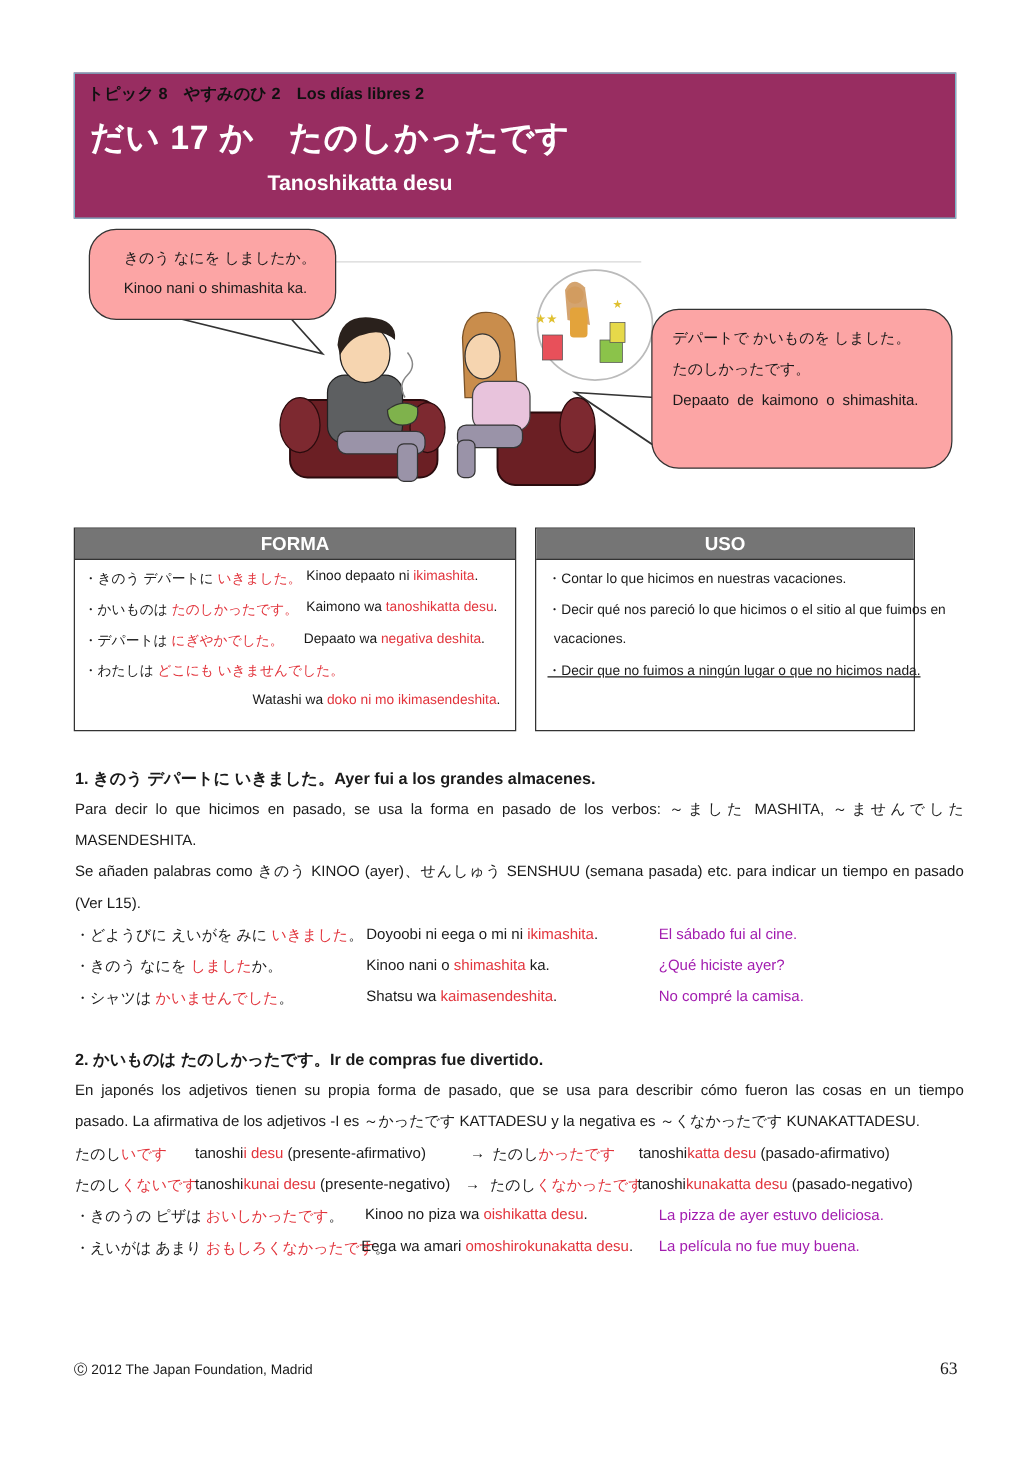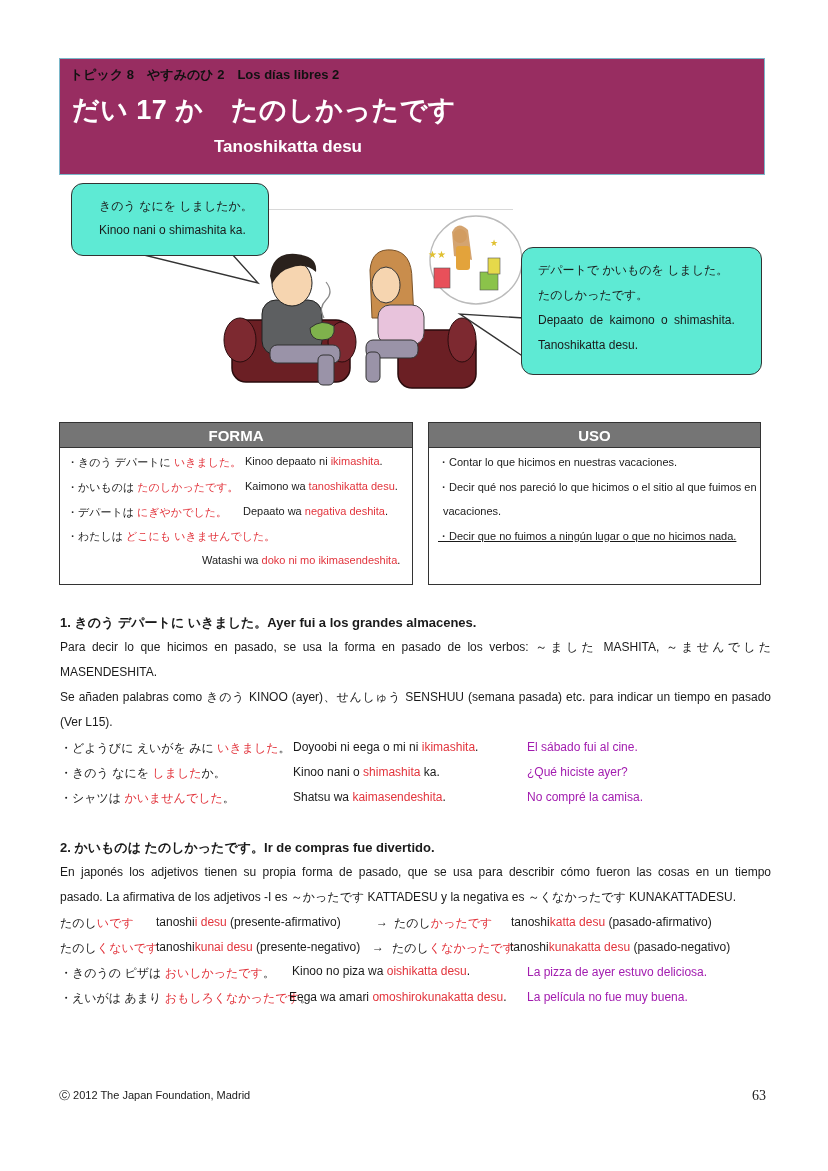--- a/index.html
+++ b/index.html
@@ -7,32 +7,32 @@
   .abs{position:absolute;}
   .red{color:#e2343c;}
   .blue{color:#a21caf;}
   
   .header{left:59px;top:58px;width:706px;height:117px;background:#982d61;border:1px solid #7ab7c9;box-sizing:border-box;}
   .topic{left:10px;top:7px;font-size:13px;font-weight:bold;color:#111;white-space:nowrap;}
   .lesson-title{left:12px;top:33px;font-size:27px;font-weight:bold;color:#fff;white-space:nowrap;letter-spacing:0.5px;}
   .lesson-romaji{left:154px;top:78px;font-size:17px;font-weight:bold;color:#fff;white-space:nowrap;}
   
   .hline{left:225px;top:209px;width:288px;height:1px;background:#d8d8d8;}
-  .bubble{background:#5eead4;border:1.4px solid #333;border-radius:12px;box-sizing:border-box;font-size:12px;}
+  .bubble{background:#fca5a5;border:1.4px solid #333;border-radius:22px;box-sizing:border-box;font-size:12px;}
   .bubble p{margin:0;white-space:nowrap;}
   .bubble1{left:71px;top:183px;width:198px;height:73px;padding:10px 0 0 27px;}
   .bubble1 p{line-height:24px;}
   .bubble2{left:521px;top:247px;width:241px;height:128px;padding:10px 0 0 16px;}
   .bubble2 p{line-height:25px;}
   .svg-layer{left:0;top:0;width:828px;height:420px;pointer-events:none;}
   
   .box{border:1.2px solid #333;box-sizing:border-box;background:#fff;}
   .box-head{height:24px;background:#757575;color:#fff;font-weight:bold;font-size:15px;text-align:center;line-height:25px;border-bottom:1.2px solid #333;}
   .forma{left:59px;top:422px;width:354px;height:163px;}
-  .uso{left:428px;top:422px;width:333px;height:163px;}
+  .uso{left:428px;top:422px;width:304px;height:163px;}
   .frow{position:absolute;font-size:11px;white-space:nowrap;}
   .urow{position:absolute;left:9px;font-size:11px;white-space:nowrap;}
   
   .sec-title{font-size:13px;font-weight:bold;white-space:nowrap;}
   .para{font-size:12px;white-space:nowrap;line-height:25px;text-align:center;}
   .just{text-align:justify;text-align-last:justify;white-space:normal;width:711px;}
   .ex{position:absolute;font-size:12px;white-space:nowrap;}
   .footer{font-size:11px;white-space:nowrap;}
   .pagenum{font-family:"Liberation Serif","DejaVu Serif",serif;font-size:14px;}
 </style>
@@ -96,21 +96,20 @@
 </svg>
 
 <div class="abs bubble bubble1">
   <p>きのう  なにを  しましたか。</p>
   <p>Kinoo nani o shimashita ka.</p>
 </div>
 <div class="abs bubble bubble2">
   <p>デパートで  かいものを  しました。</p>
   <p>たのしかったです。</p>
   <p style="word-spacing:3px">Depaato  de  kaimono  o  shimashita.</p>
-  <p>Tanoshikatta desu.</p>
 </div>
 
 <div class="abs box forma">
   <div class="box-head">FORMA</div>
   <div class="frow" style="left:7px;top:32px;"><span>・きのう  デパートに  </span><span class="red">いきました。</span></div>
   <div class="frow" style="left:185px;top:32px;text-align:right;"><span>Kinoo depaato ni </span><span class="red">ikimashita</span><span>.</span></div>
 
   <div class="frow" style="left:7px;top:57px;"><span>・かいものは  </span><span class="red">たのしかったです。</span></div>
   <div class="frow" style="left:185px;top:57px;"><span>Kaimono wa </span><span class="red">tanoshikatta desu</span><span>.</span></div>
 

